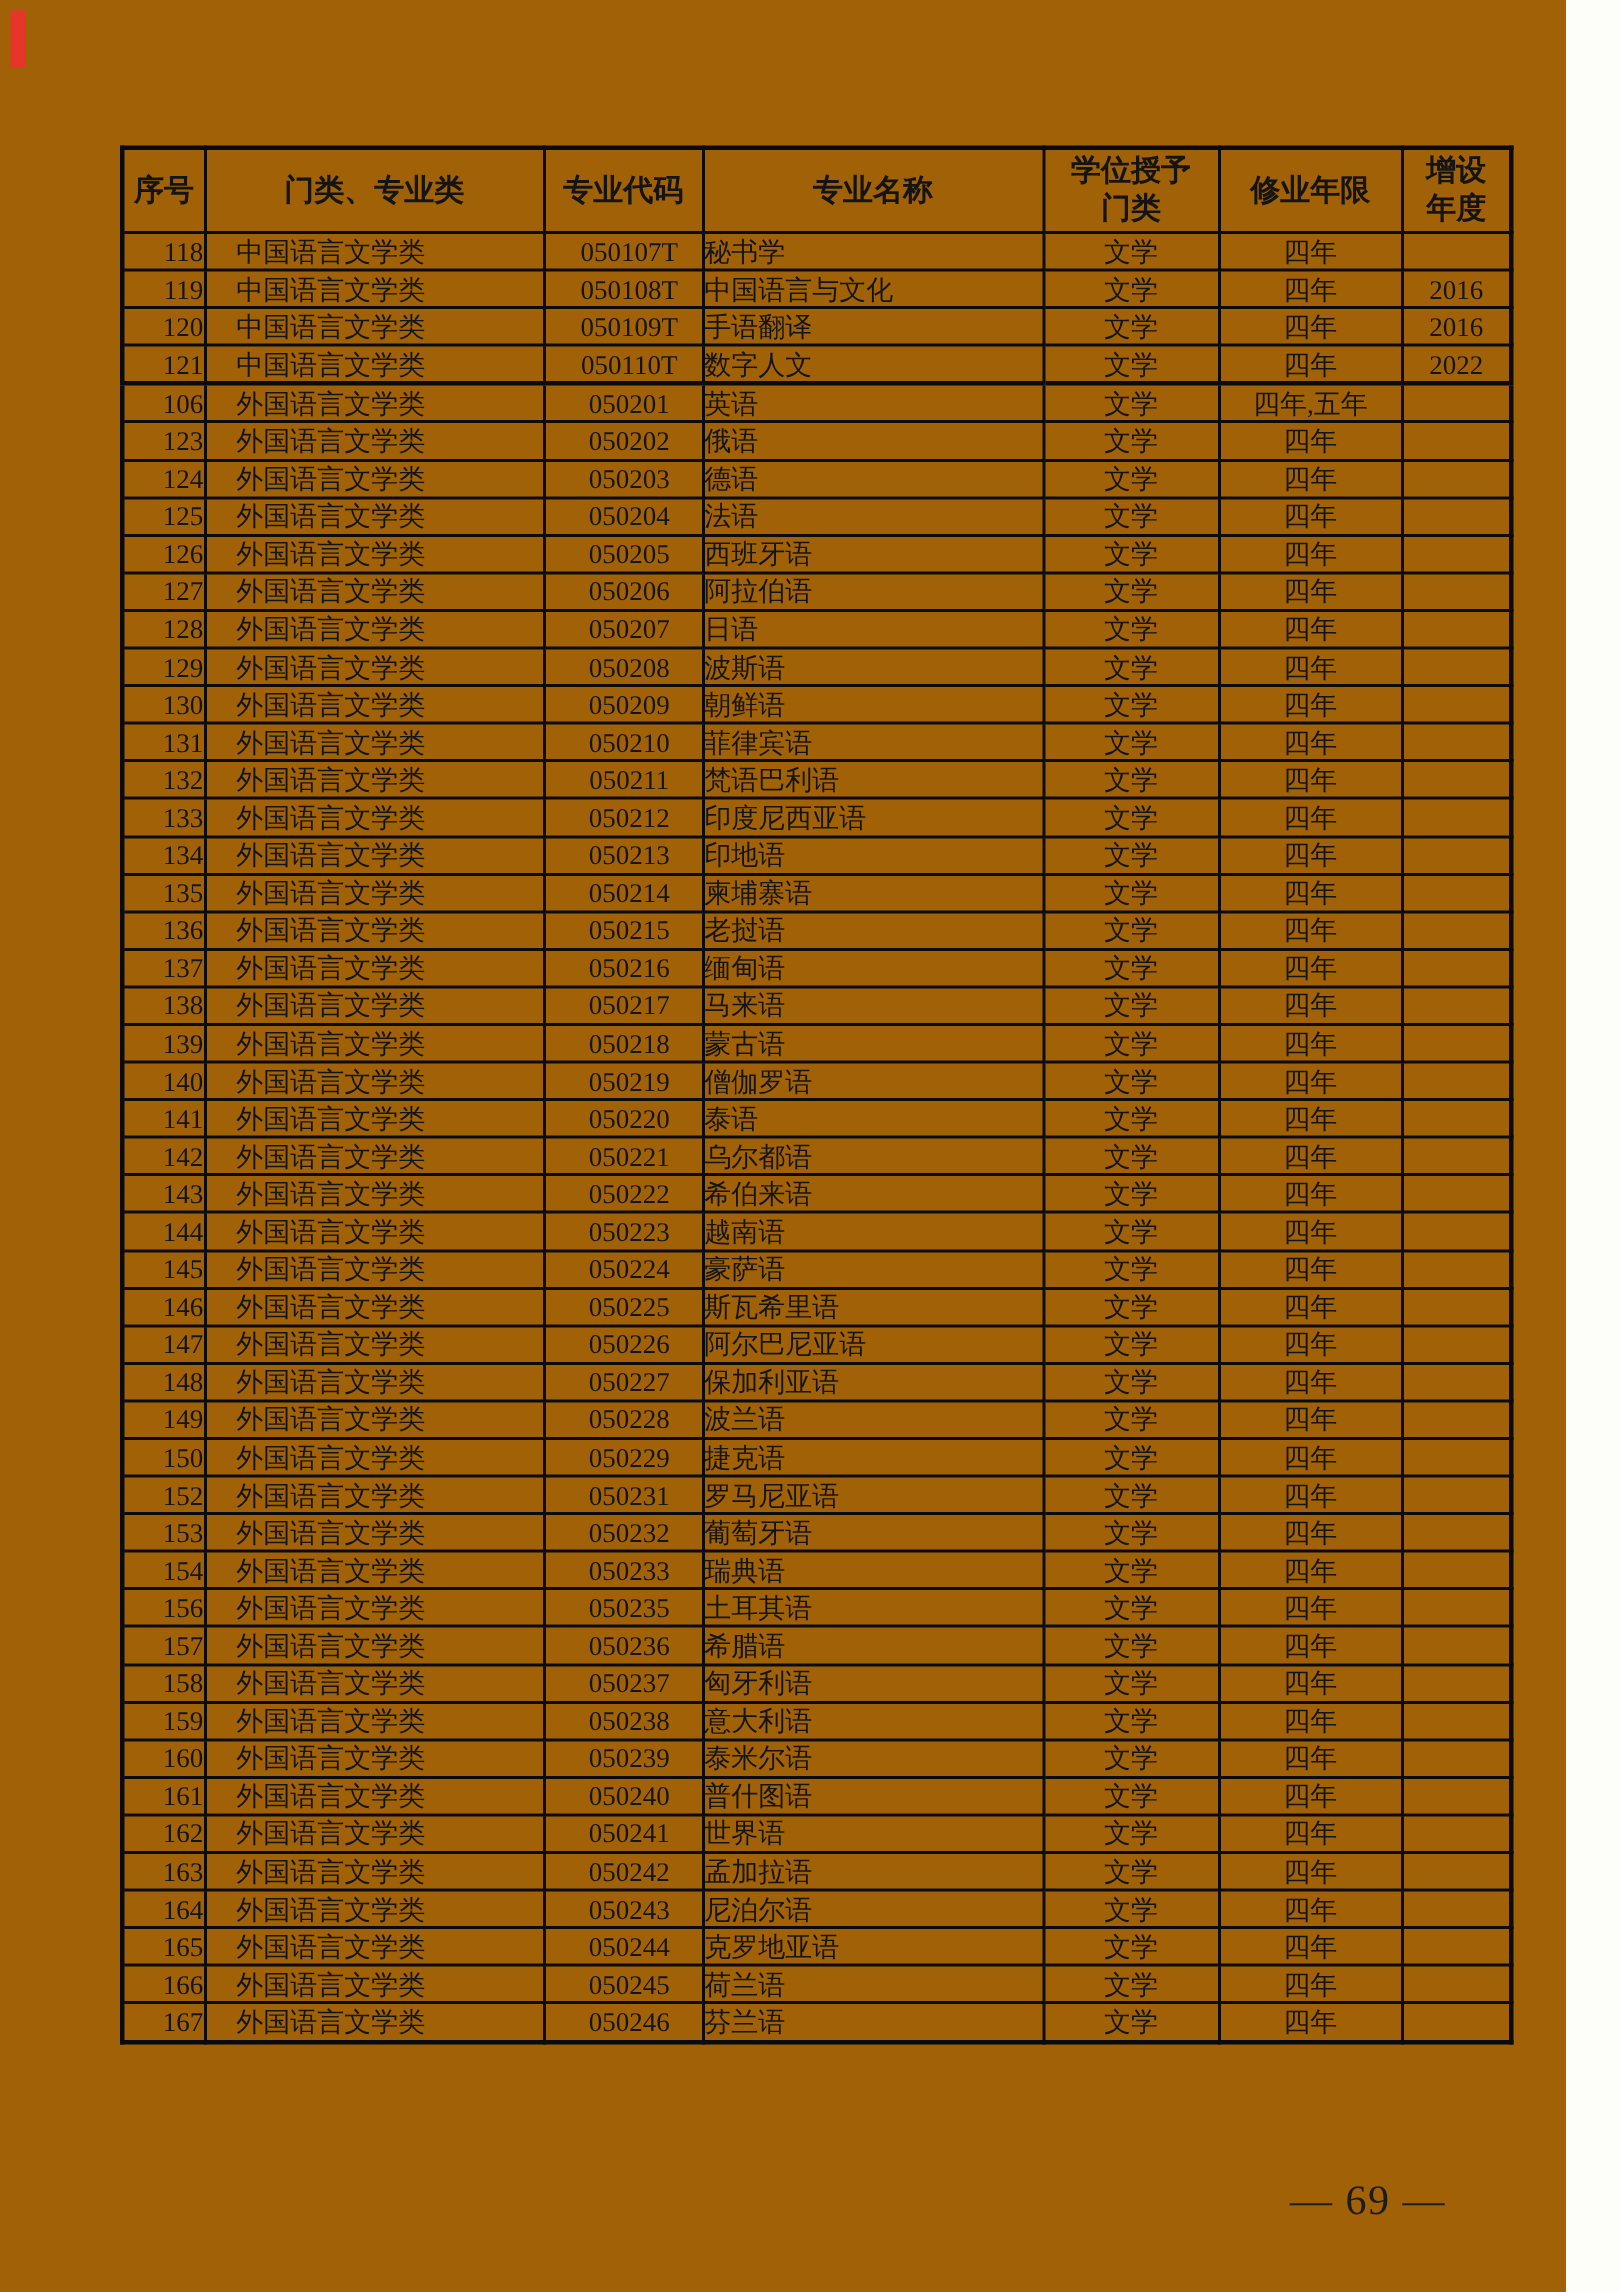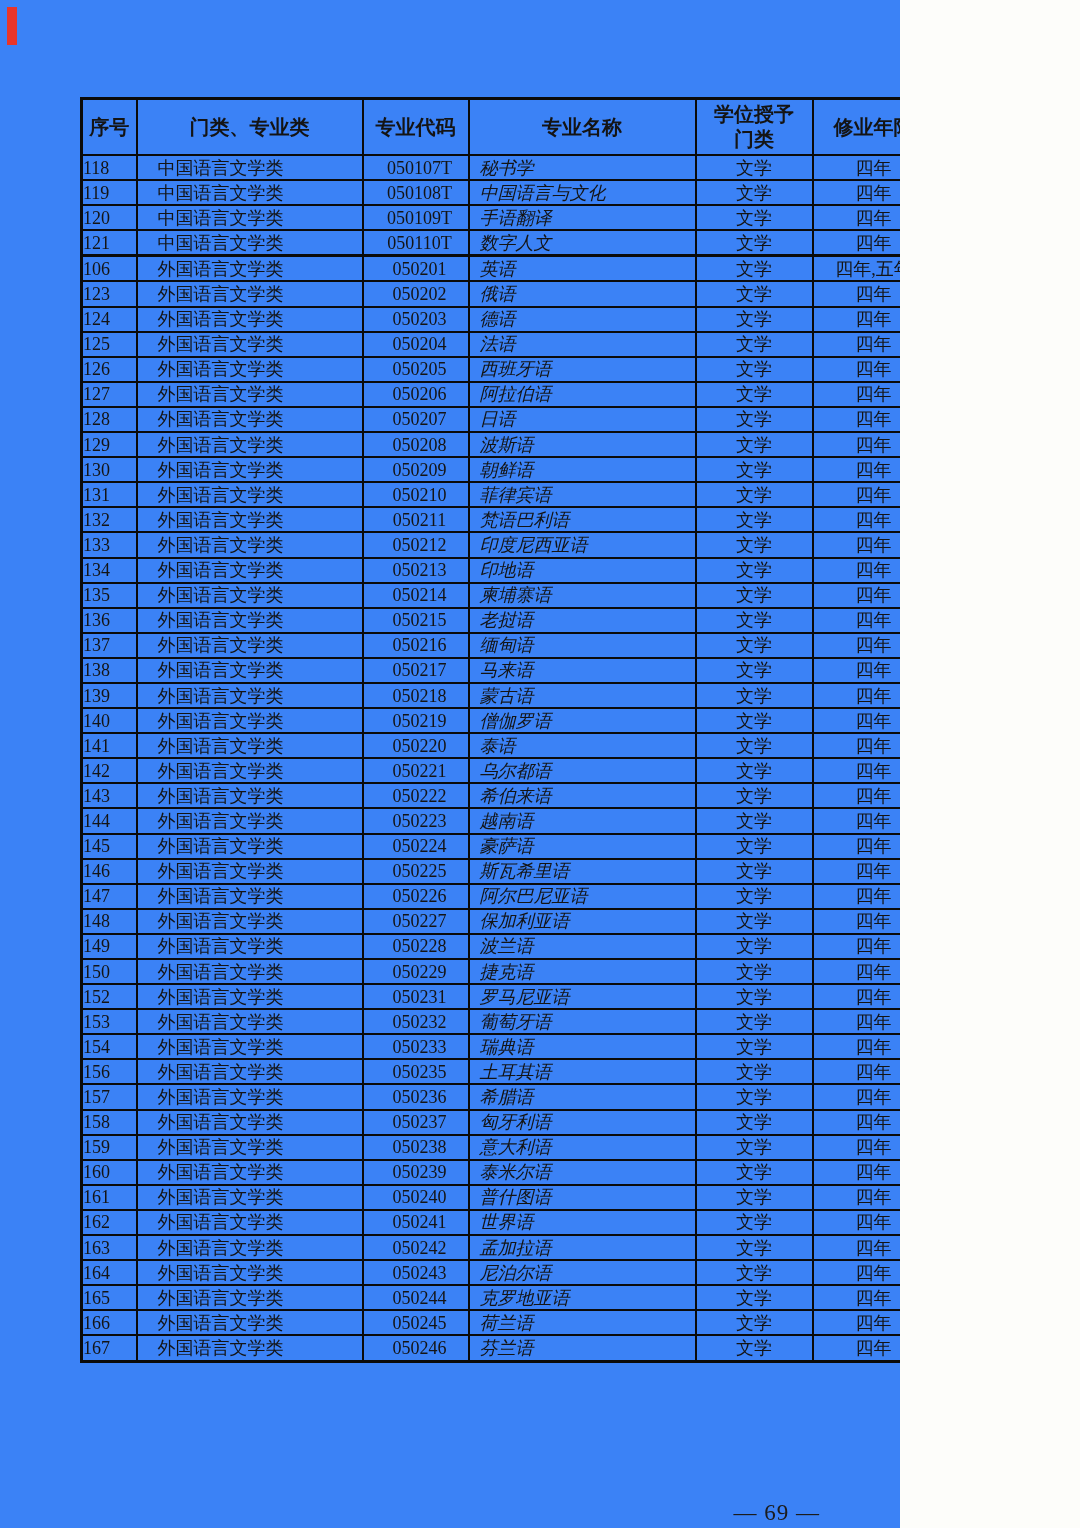--- a/index.html
+++ b/index.html
@@ -4,22 +4,22 @@
 <style>
   html, body {
     margin: 0; padding: 0;
     width: 1080px; height: 1528px;
     background: #fdfdfa;
     font-family: "Liberation Serif", "DejaVu Serif", serif;
     color: #141414;
   }
   .page {
     position: relative;
-    width: 900px; height: 1528px;
-    background: #3b82f6;
+    width: 1044px; height: 1528px;
+    background: #a16207;
     overflow: hidden;
   }
   .red-mark {
     position: absolute;
     left: 7px; top: 7px;
     width: 10px; height: 38px;
   }
   table.majors {
     position: absolute;
     left: 80px; top: 97px;
@@ -41,34 +41,33 @@
     text-align: center;
     white-space: pre-line;
     line-height: 1.25;
   }
   td {
     height: 23.1px;
     font-size: 18px;
     line-height: 1;
     vertical-align: middle;
   }
-  td.c0 { text-align: left; }
+  td.c0 { text-align: right; }
   td.c1 { text-align: left; padding-left: 20px; }
   td.c2 { text-align: center; padding-left: 8px; }
-  td.c3 { text-align: left; padding-left: 10px; font-style: italic; }
+  td.c3 { text-align: left; padding-left: 0; }
   td.c4, td.c5, td.c6 { text-align: center; }
   tr.group-end td { border-bottom-width: 3px; }
   .page-number {
     position: absolute;
     top: 1452px;
     right: 80px;
-    font-size: 23px;
+    font-size: 28px;
     letter-spacing: 1px;
     color: #1c1c1c;
-    margin-top: 48px;
   }
 </style>
 </head>
 <body>
 
 <div class="page">
 
   <div class="red-mark" style="background: rgb(232, 53, 42);"></div>
 
   <table class="majors">

